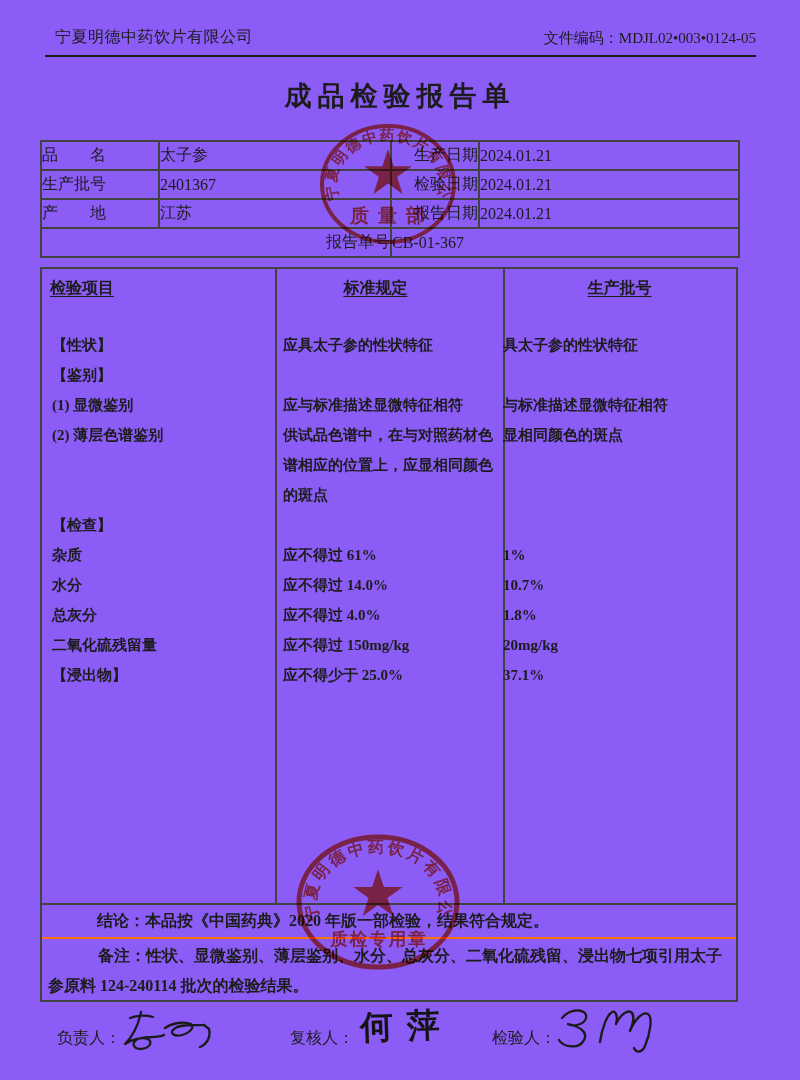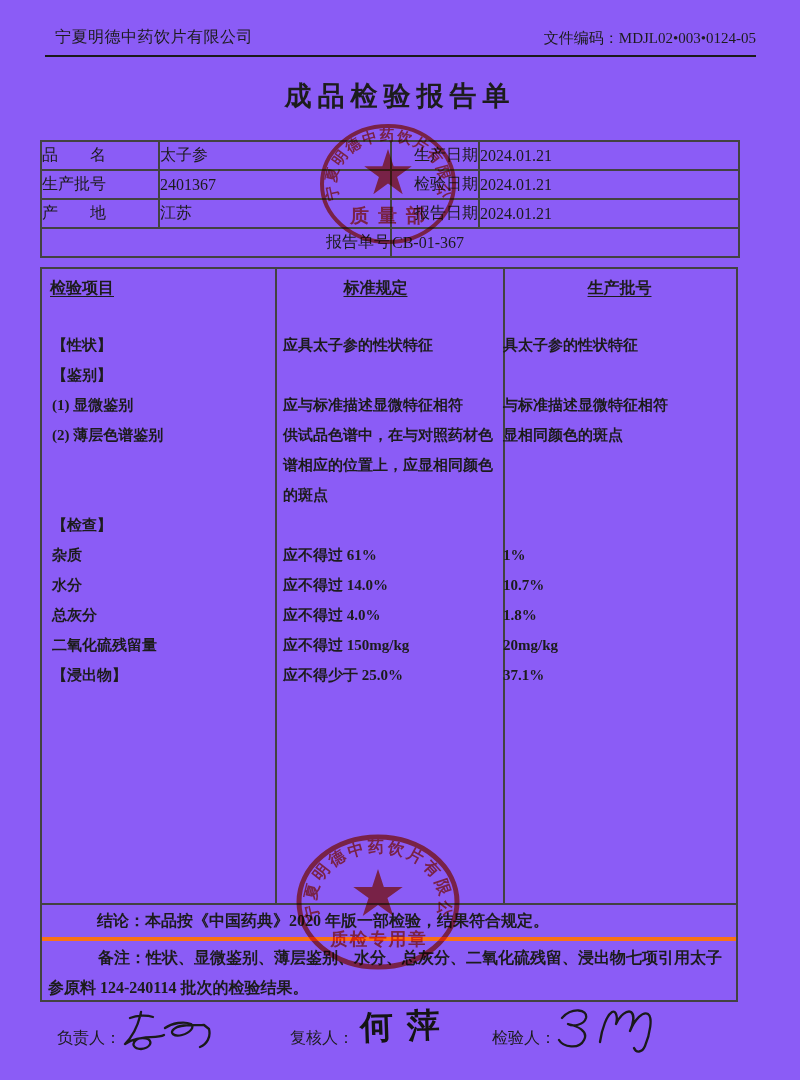--- a/index.html
+++ b/index.html
@@ -33,21 +33,21 @@
   .h-result{left:461px;width:233px;text-align:center;}
   .tbody{position:absolute;left:0;top:61px;width:694px;}
   .trow{display:flex;font-size:15px;line-height:30px;}
   .c1{width:223px;padding-left:10px;flex:none;}
   .c2{width:220px;padding-left:8px;flex:none;}
   .c3{flex:1;}
   .conclusion{position:absolute;left:0;top:634px;width:694px;height:45px;
               border-top:2px solid #424242;box-sizing:border-box;
               font-size:16px;line-height:31px;padding-left:55px;}
   .remark{position:absolute;left:0;top:668px;width:694px;height:63px;
-          border-top:4px solid #f97316;box-sizing:border-box;
+          border-top:2px solid #f97316;box-sizing:border-box;
           font-size:16px;line-height:30px;padding:2px 8px 0 6px;text-indent:50px;}
   
   .sig-label{position:absolute;top:1028px;font-size:16px;}
   .sl1{left:57px;} .sl2{left:290px;} .sl3{left:492px;}
   .sig-svg{position:absolute;}
   .sig1{left:110px;top:1008px;}
   .sig3{left:550px;top:1002px;}
   .sig-name{position:absolute;left:360px;top:1004px;font-size:33px;font-weight:600;
             letter-spacing:14px;transform:rotate(-2deg);color:#141414;}
   

